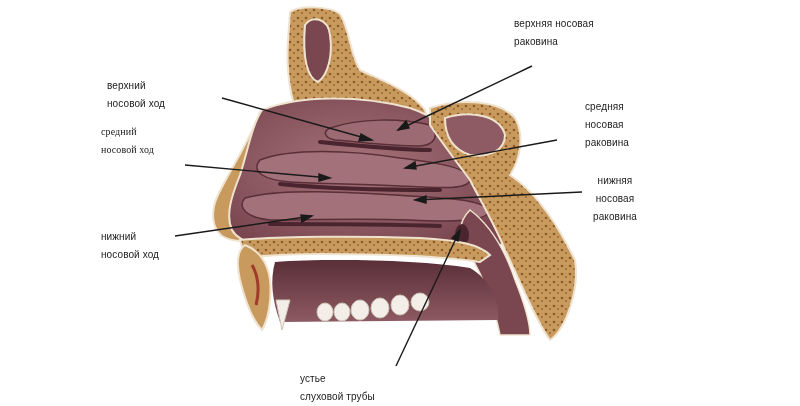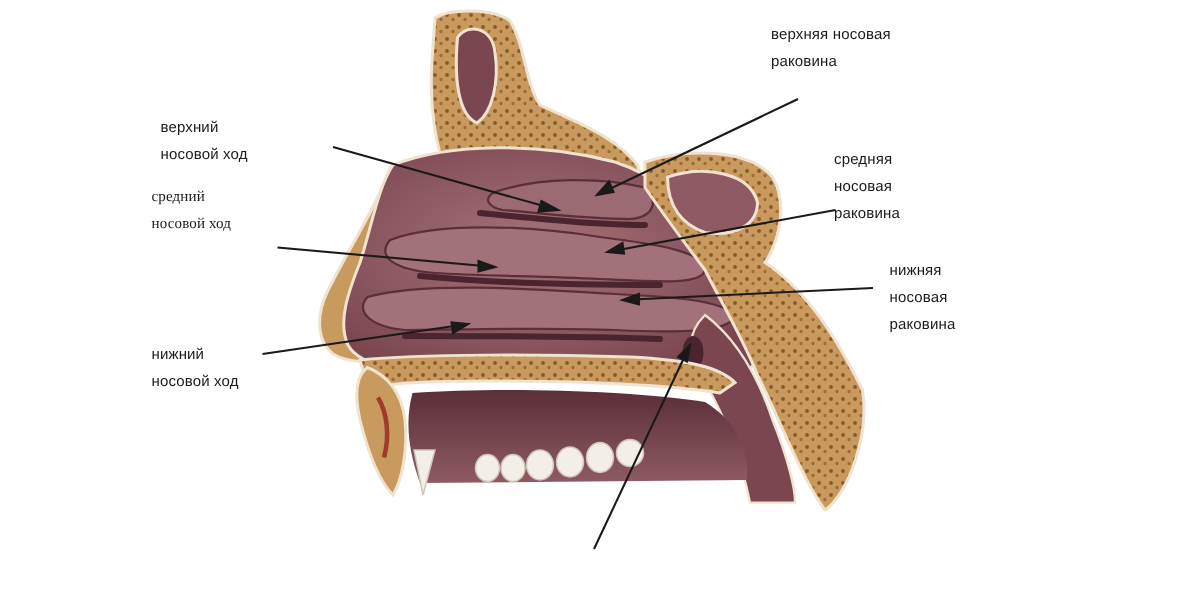--- a/index.html
+++ b/index.html
@@ -103,24 +103,26 @@
       <polygon points="312,216 302,222 301,215"></polygon>
       <line x1="396" y1="366" x2="460" y2="230"></line>
       <polygon points="460,230 458,241 452,238"></polygon>
     </g>
   </svg>
 
   <div class="label" style="left:107px; top:45px;margin-top:32px;">верхний
 носовой ход</div>
   <div class="label" style="left:514px; top:15px;">верхняя носовая
 раковина</div>
-  <div class="label" style="left:556px; top:98px;">средняя
+  <div class="label" style="left:585px; top:98px;">средняя
 носовая
 раковина</div>
   <div class="label" style="left:101px; top:123px;font-family:Liberation Serif, serif;">средний
 носовой ход</div>
-  <div class="label" style="left:593px; top:172px;">нижняя
+  <div class="label" style="left:593px; top:172px;text-align:center;">нижняя
 носовая
 раковина</div>
   <div class="label" style="left:101px; top:228px;">нижний
 носовой ход</div>
+  <div class="label" style="left:300px; top:370px;">устье
+слуховой трубы</div>
 
 </div>
 
 </body></html>

